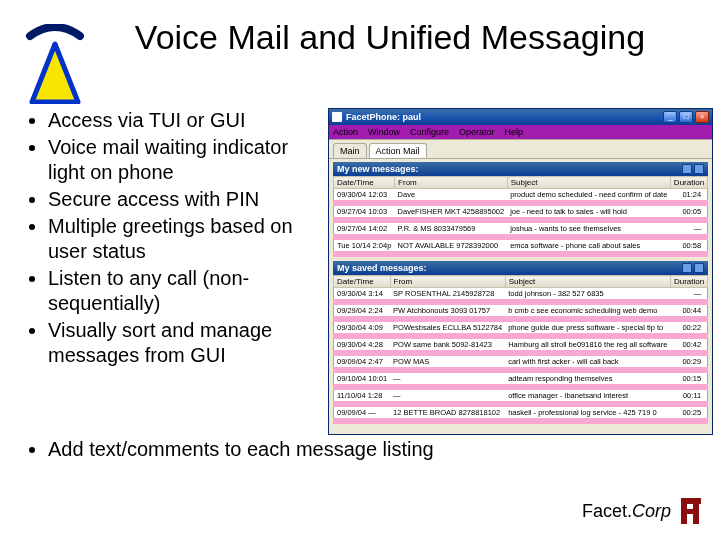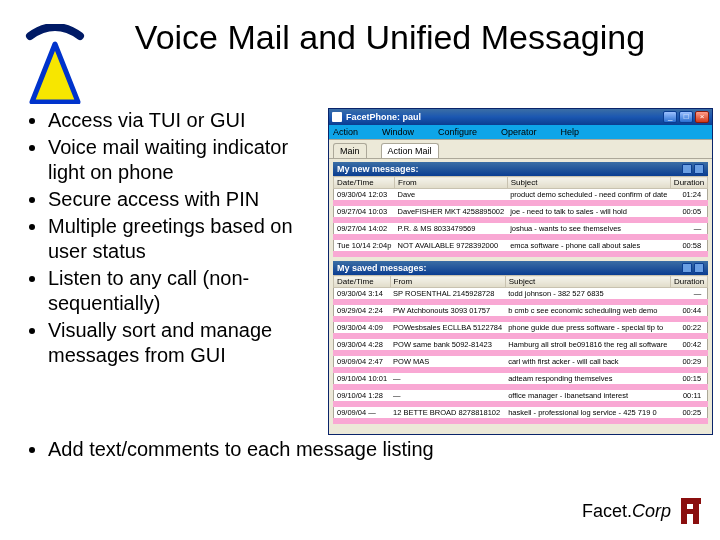--- a/index.html
+++ b/index.html
@@ -75,25 +75,25 @@
   .winbtns { display:flex; gap:2px; }
   .winbtn {
     width:14px; height:12px;
     background: linear-gradient(180deg,#9cc1ff,#2a6fd1);
     border:1px solid #0a3d91; border-radius:2px;
     display:flex; align-items:center; justify-content:center;
     color:#fff; font-size:8px; line-height:1;
   }
   .winbtn.close { background: linear-gradient(180deg,#ff9c8a,#d13a1b); border-color:#8a1b0a; }
   .menubar {
-    background:#0ea5e9; padding:2px 4px; display:flex; gap:24px;
+    background:#a21caf; padding:2px 4px; display:flex; gap:10px;
     border-bottom:1px solid #aca899; font-size:9px;
   }
   .tabs {
-    display:flex; gap:14px; padding:3px 4px 0 4px; background:#ece9d8;
+    display:flex; gap:2px; padding:3px 4px 0 4px; background:#ece9d8;
     border-bottom:1px solid #aca899;
   }
   .tab {
     padding:2px 6px; background:#ece9d8; border:1px solid #aca899;
     border-bottom:none; border-radius:3px 3px 0 0; font-size:9px;
   }
   .tab.active { background:#fff; }
   .panel { padding:3px 4px 6px 4px; background:#ece9d8; }
   .panelhdr {
     background: linear-gradient(180deg,#3b6ea5,#0a3d91);
@@ -259,21 +259,21 @@
               <td>carl with first acker - will call back</td>
               <td>00:29</td>
             </tr>
         <tr>
               <td>09/10/04 10:01</td>
               <td>—</td>
               <td>adteam responding themselves</td>
               <td>00:15</td>
             </tr>
         <tr>
-              <td>09/10/04 1:28</td>
+              <td>11/10/04 1:28</td>
               <td>—</td>
               <td>office manager - Ibanetsand interest</td>
               <td>00:11</td>
             </tr>
         <tr>
               <td>09/09/04 —</td>
               <td>12 BETTE BROAD 8278818102</td>
               <td>haskell - professional log service - 425 719 0</td>
               <td>00:25</td>
             </tr>

